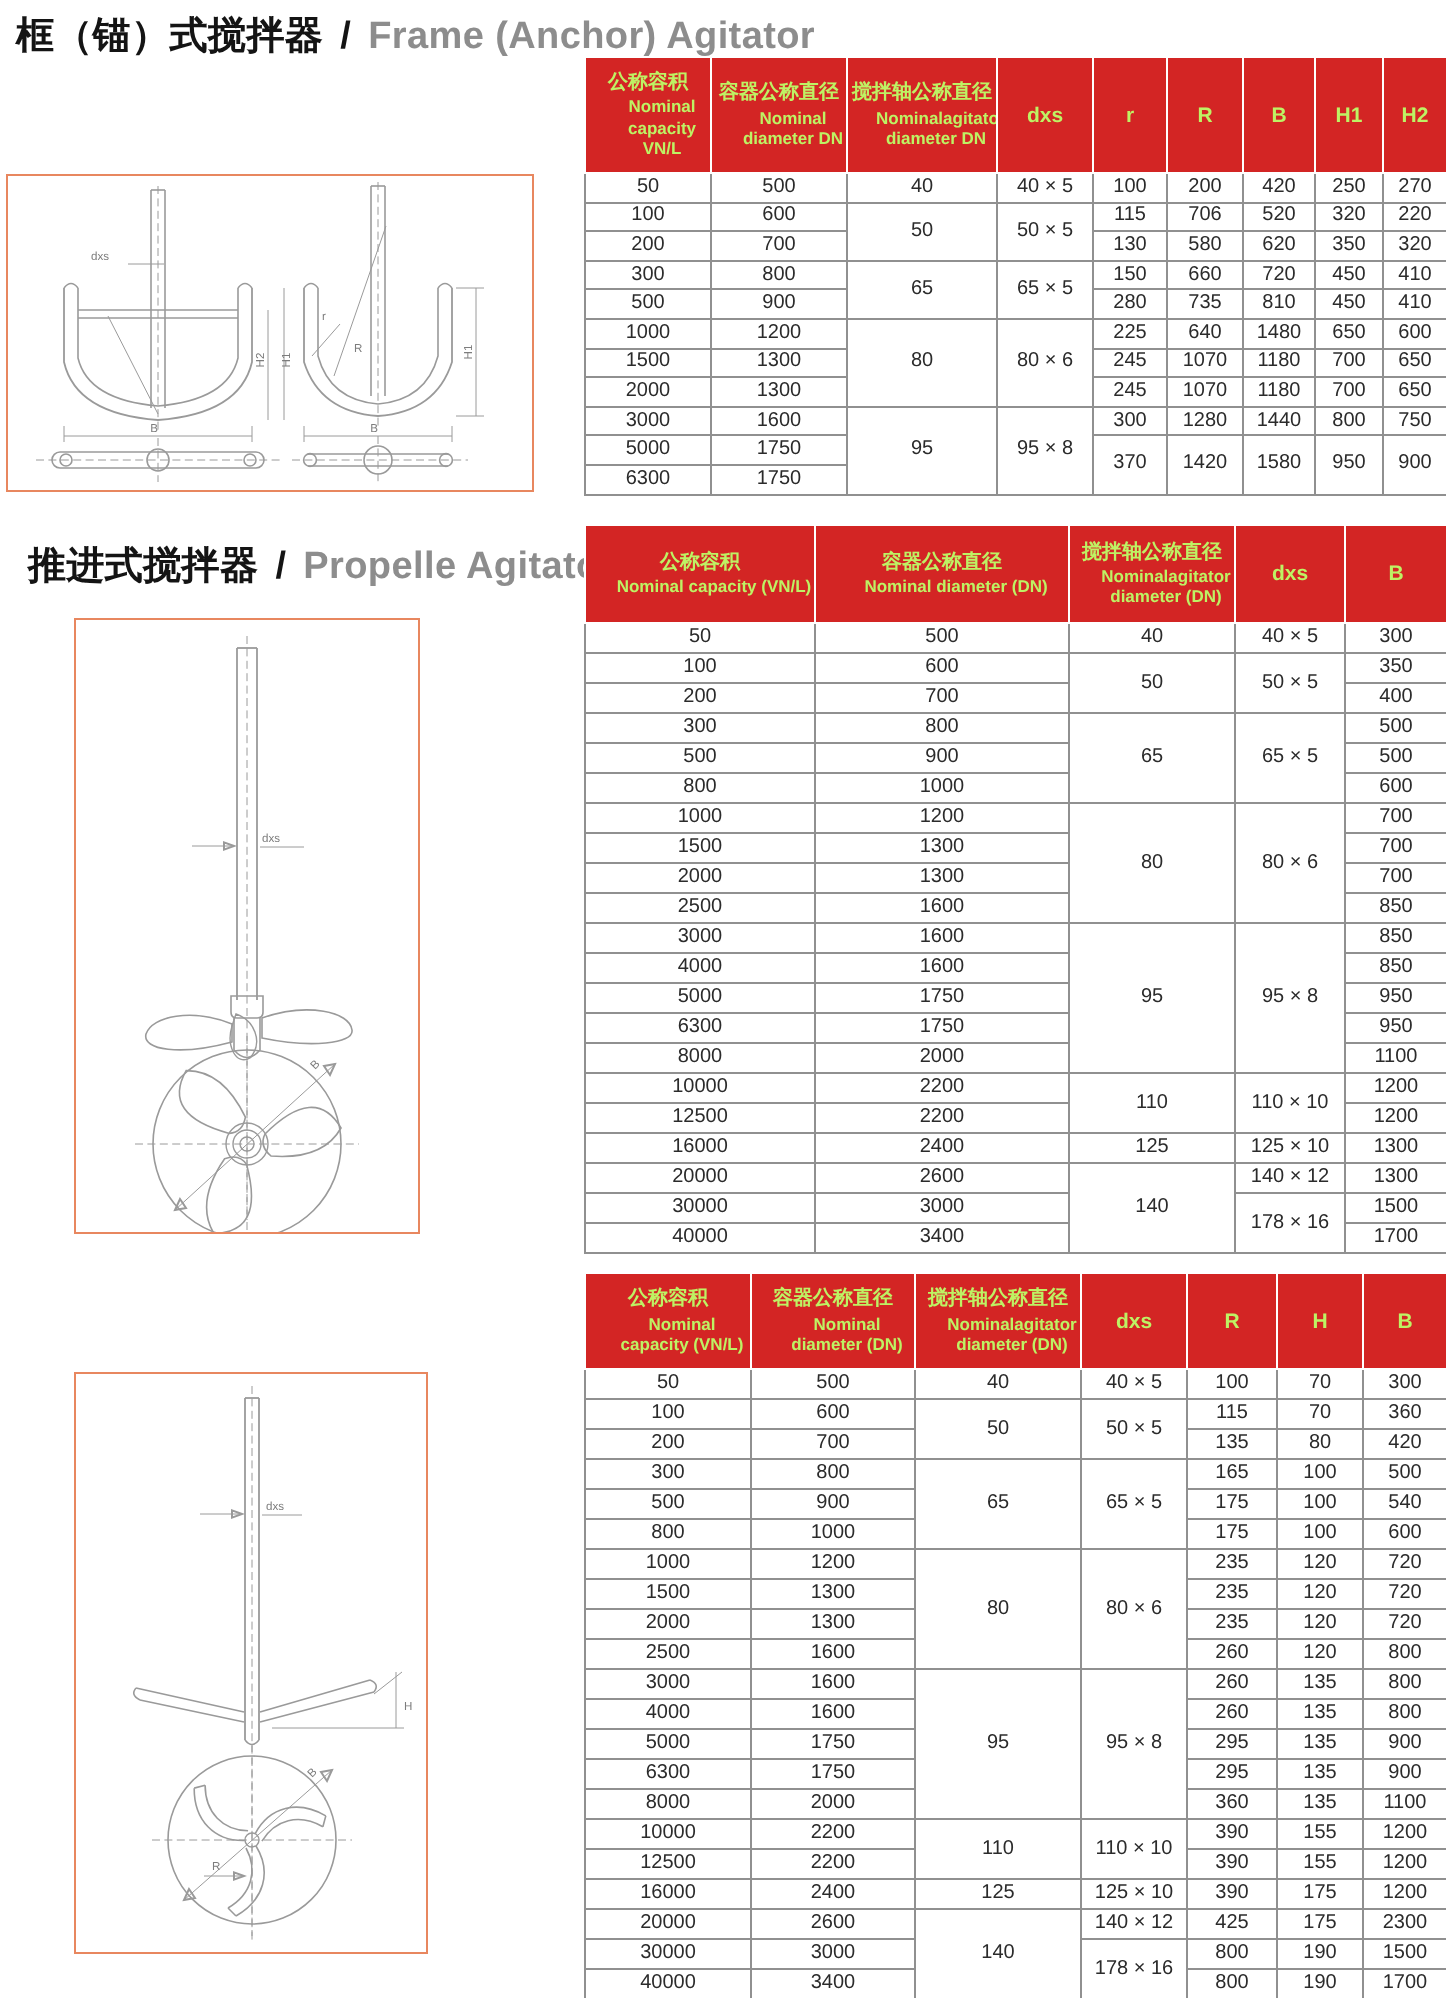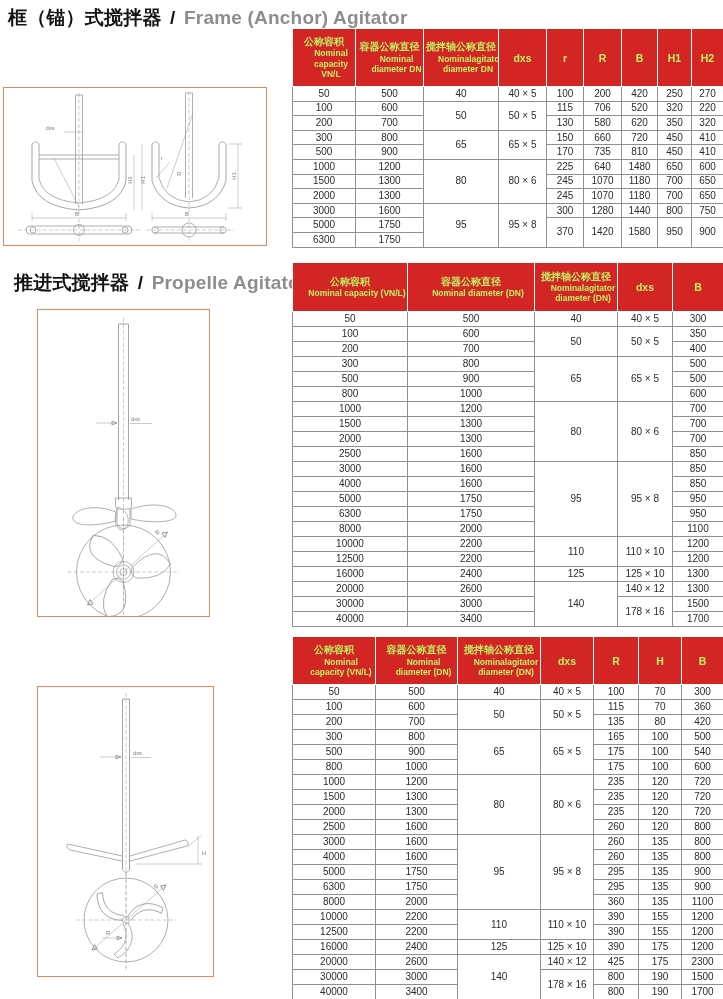--- a/index.html
+++ b/index.html
@@ -182,21 +182,21 @@
           <td rowspan="2">65 × 5</td>
           <td>150</td>
           <td>660</td>
           <td>720</td>
           <td>450</td>
           <td>410</td>
         </tr>
         <tr>
           <td>500</td>
           <td>900</td>
-          <td>170</td>
+          <td>280</td>
           <td>735</td>
           <td>810</td>
           <td>450</td>
           <td>410</td>
         </tr>
         <tr>
           <td>1000</td>
           <td>1200</td>
           <td rowspan="3">80</td>
           <td rowspan="3">80 × 6</td>

